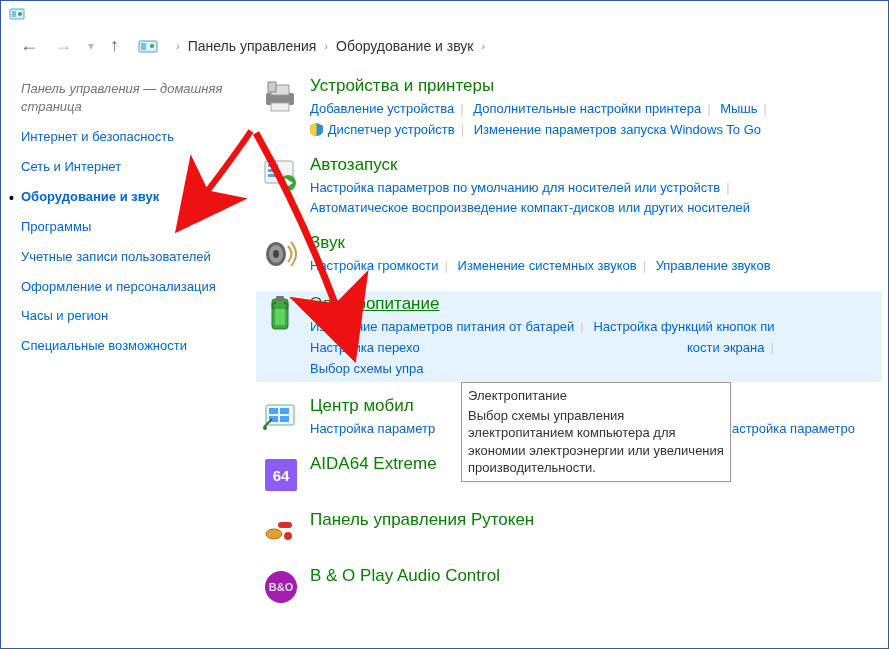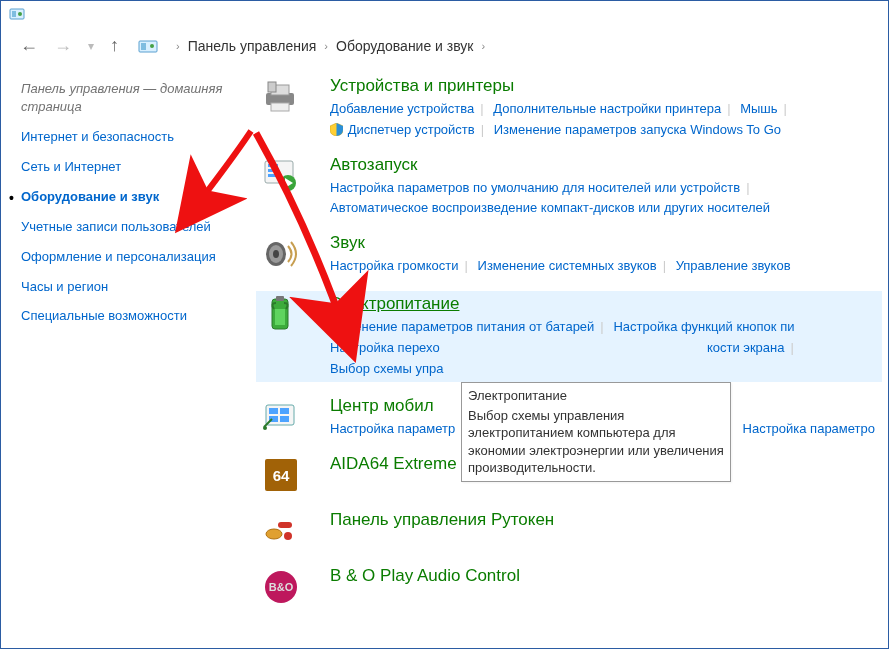--- a/index.html
+++ b/index.html
@@ -77,21 +77,21 @@
     color: #000;
     font-size: 14px;
   }
   .content {
     flex: 1;
     padding-right: 6px;
   }
   .category {
     display: flex;
     margin-bottom: 14px;
-    gap: 28px;
+    gap: 8px;
   }
   .category.highlight {
     background: #e5f3ff;
     padding: 3px 0;
   }
   .cat-icon {
     width: 42px;
     height: 42px;
     flex-shrink: 0;
     display: flex;
@@ -146,33 +146,33 @@
     position: absolute;
     left: 0; top: 0;
     width: 889px; height: 649px;
     pointer-events: none;
     z-index: 20;
   }
   
   svg { display: block; }
   .aida-icon {
     width: 32px; height: 32px;
-    background: #a16207;
+    background: #8b5cf6;
     color: #fff;
     font-weight: 700;
     font-size: 15px;
     display: flex;
     align-items: center;
     justify-content: center;
     border-radius: 2px;
   }
   .bo-icon {
     width: 32px; height: 32px;
     border-radius: 50%;
-    background: #be185d;
+    background: #a21caf;
     color: #ddd;
     font-size: 11px;
     font-weight: 700;
     display: flex;
     align-items: center;
     justify-content: center;
   }
 </style>
 </head>
 <body>
@@ -208,20 +208,21 @@
   </div>
 </div>
 
 <div class="main">
 
   <div class="sidebar">
     <div class="sidebar-home">Панель управления — домашняя страница</div>
     <div class="sidebar-item">Интернет и безопасность</div>
     <div class="sidebar-item">Сеть и Интернет</div>
     <div class="sidebar-item active">Оборудование и звук</div>
+    <div class="sidebar-item">Программы</div>
     <div class="sidebar-item">Учетные записи пользователей</div>
     <div class="sidebar-item">Оформление и персонализация</div>
     <div class="sidebar-item">Часы и регион</div>
     <div class="sidebar-item">Специальные возможности</div>
   </div>
 
   <div class="content">
 
     <div class="category">
       <div class="cat-icon">

